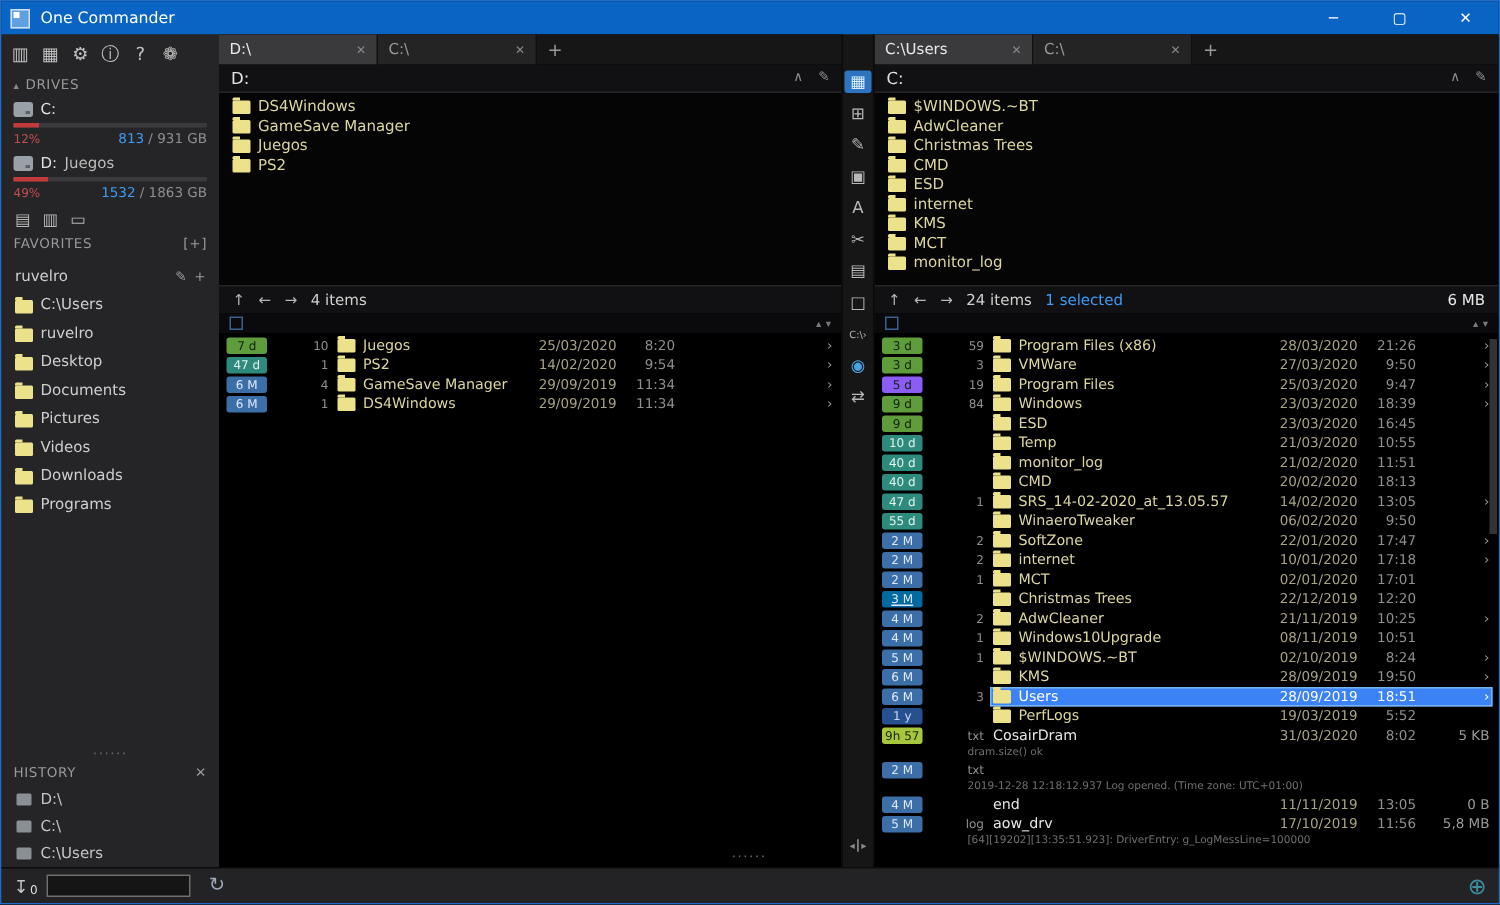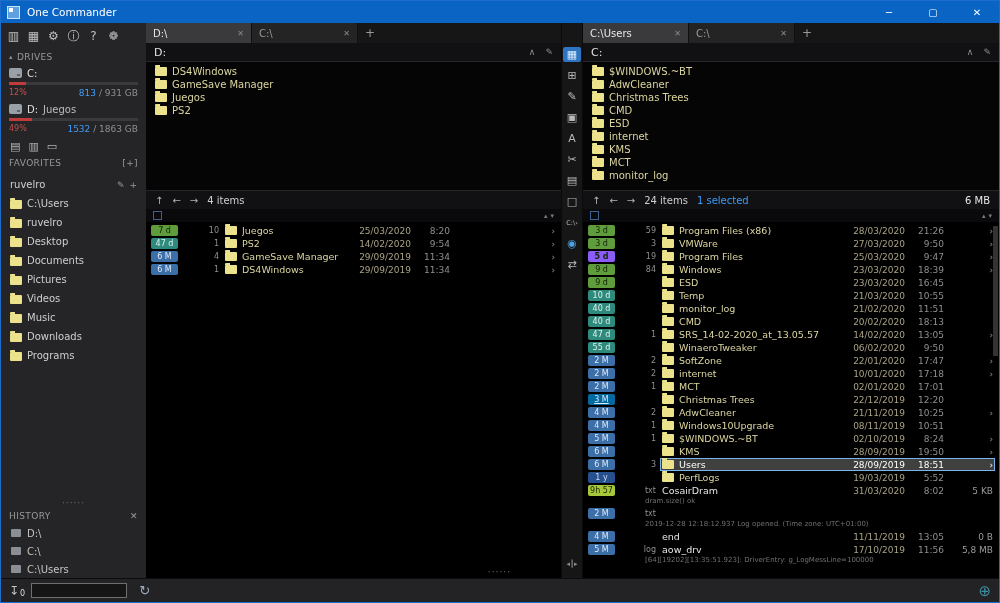--- a/index.html
+++ b/index.html
@@ -73,21 +73,21 @@
   .row{height:13px;display:flex;align-items:center;padding:0 4px 0 5px;font-size:9.5px}
   .badge{width:27px;height:11px;border-radius:2px;display:flex;align-items:center;justify-content:center;font-size:8px;flex:none}
   .cnt{width:41px;flex:none;text-align:right;color:#8f8f8f;font-size:8px;margin-right:4px}
   .rmain{flex:1;min-width:0;height:100%;display:flex;align-items:center;gap:5px;padding-left:2px}
   .name{flex:1;min-width:0;white-space:nowrap;overflow:hidden;color:#dbd5a0}
   .isfile .name{color:#e6e6e6}
   .date{width:58px;flex:none;text-align:right;color:#a8a285;font-size:9px}
   .time{width:34px;flex:none;text-align:right;color:#8f8f8f;font-size:9px}
   .tail{width:44px;flex:none;text-align:right;color:#9a9a9a;font-size:9px;padding-right:2px}
   .left .tail{width:100px}
-  .sel .rmain{background:#404040;outline:1px solid #7ab4ec;outline-offset:-1px}
+  .sel .rmain{background:#3b82f6;outline:1px solid #7ab4ec;outline-offset:-1px}
   .sel .name,.sel .date,.sel .time,.sel .tail{color:#fff}
   .preview{height:10px;line-height:9px;padding-left:62px;color:#707070;font-size:7px;white-space:nowrap;overflow:hidden}
   .paneldots{position:absolute;bottom:1px;right:50px;color:#6a6a6a;font-size:9px;letter-spacing:1px}
   .scrollthumb{position:absolute;right:1px;top:4px;width:5px;height:130px;background:#333}
   
   .midbar{width:22px;flex:none;background:#161616;display:flex;flex-direction:column;align-items:center;padding-top:24px;gap:6px;position:relative;border-left:1px solid #0a0a0a;border-right:1px solid #0a0a0a;box-sizing:border-box}
   .mi{width:18px;height:15px;display:flex;align-items:center;justify-content:center;color:#b8b8b8;font-size:11px;flex:none}
   .mi.active{background:#2e74c0;color:#d6ecff;border-radius:2px}
   .mi.blue{color:#4aa3e0}
   .mi.small{font-size:6.5px}
@@ -191,24 +191,20 @@
           <div class="favrow">
             <span class="fico"></span>
             <span>Pictures</span>
           </div>
           <div class="favrow">
             <span class="fico"></span>
             <span>Videos</span>
           </div>
           <div class="favrow">
             <span class="fico"></span>
-            <span>Music</span>
-          </div>
-          <div class="favrow">
-            <span class="fico"></span>
             <span>Downloads</span>
           </div>
           <div class="favrow">
             <span class="fico"></span>
             <span>Programs</span>
           </div>
         </div>
       <div class="sbspacer"></div>
       <div id="hist-section">
           <div class="sbdots">······</div>
@@ -428,21 +424,21 @@
             <span class="cnt">3</span>
             <span class="rmain">
               <span class="fico"></span>
               <span class="name">VMWare</span>
               <span class="date">27/03/2020</span>
               <span class="time">9:50</span>
               <span class="tail">›</span>
             </span>
           </div>
           <div class="row">
-            <span class="badge" style="background: #8b5cf6; color: rgb(18, 35, 10); font-weight: bold;">5 d</span>
+            <span class="badge" style="background: #8b5cf6; color: rgb(18, 35, 10);">5 d</span>
             <span class="cnt">19</span>
             <span class="rmain">
               <span class="fico"></span>
               <span class="name">Program Files</span>
               <span class="date">25/03/2020</span>
               <span class="time">9:47</span>
               <span class="tail">›</span>
             </span>
           </div>
           <div class="row">

